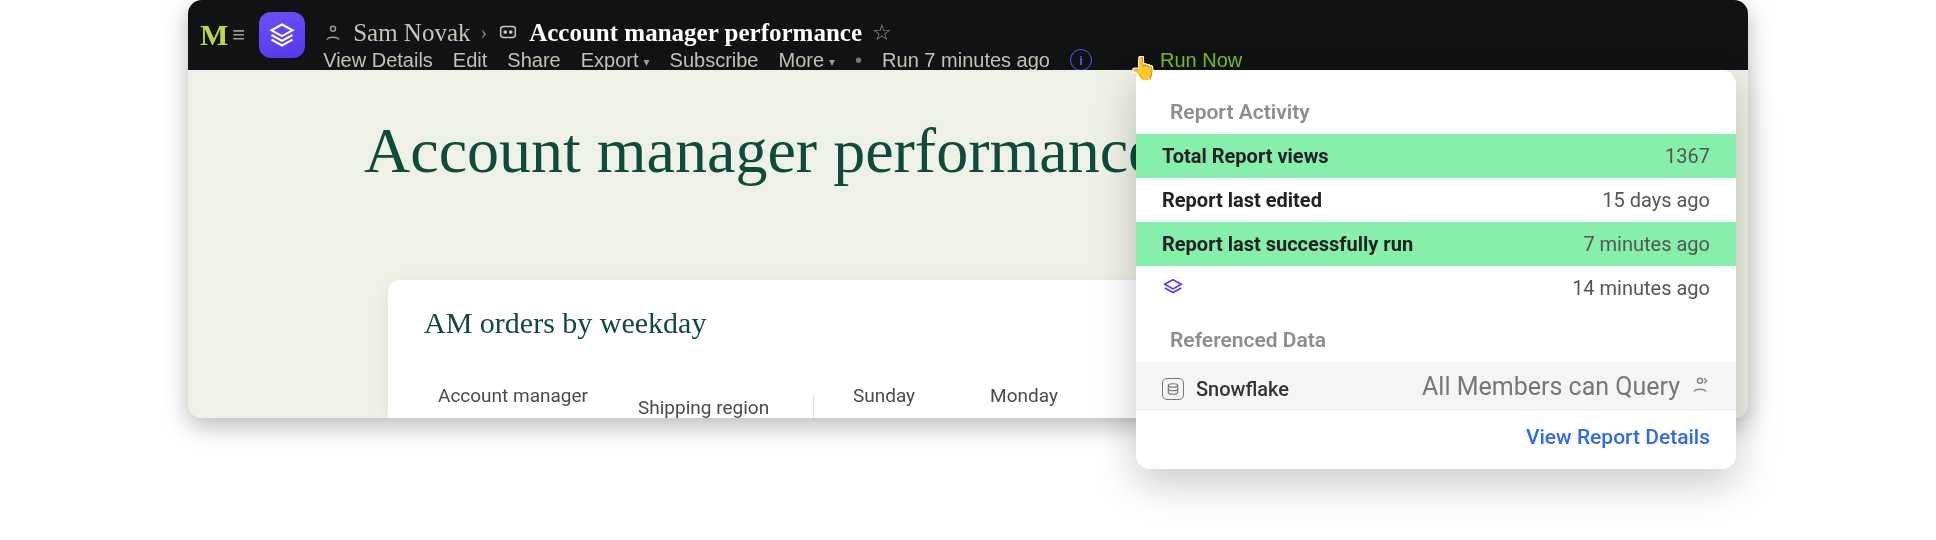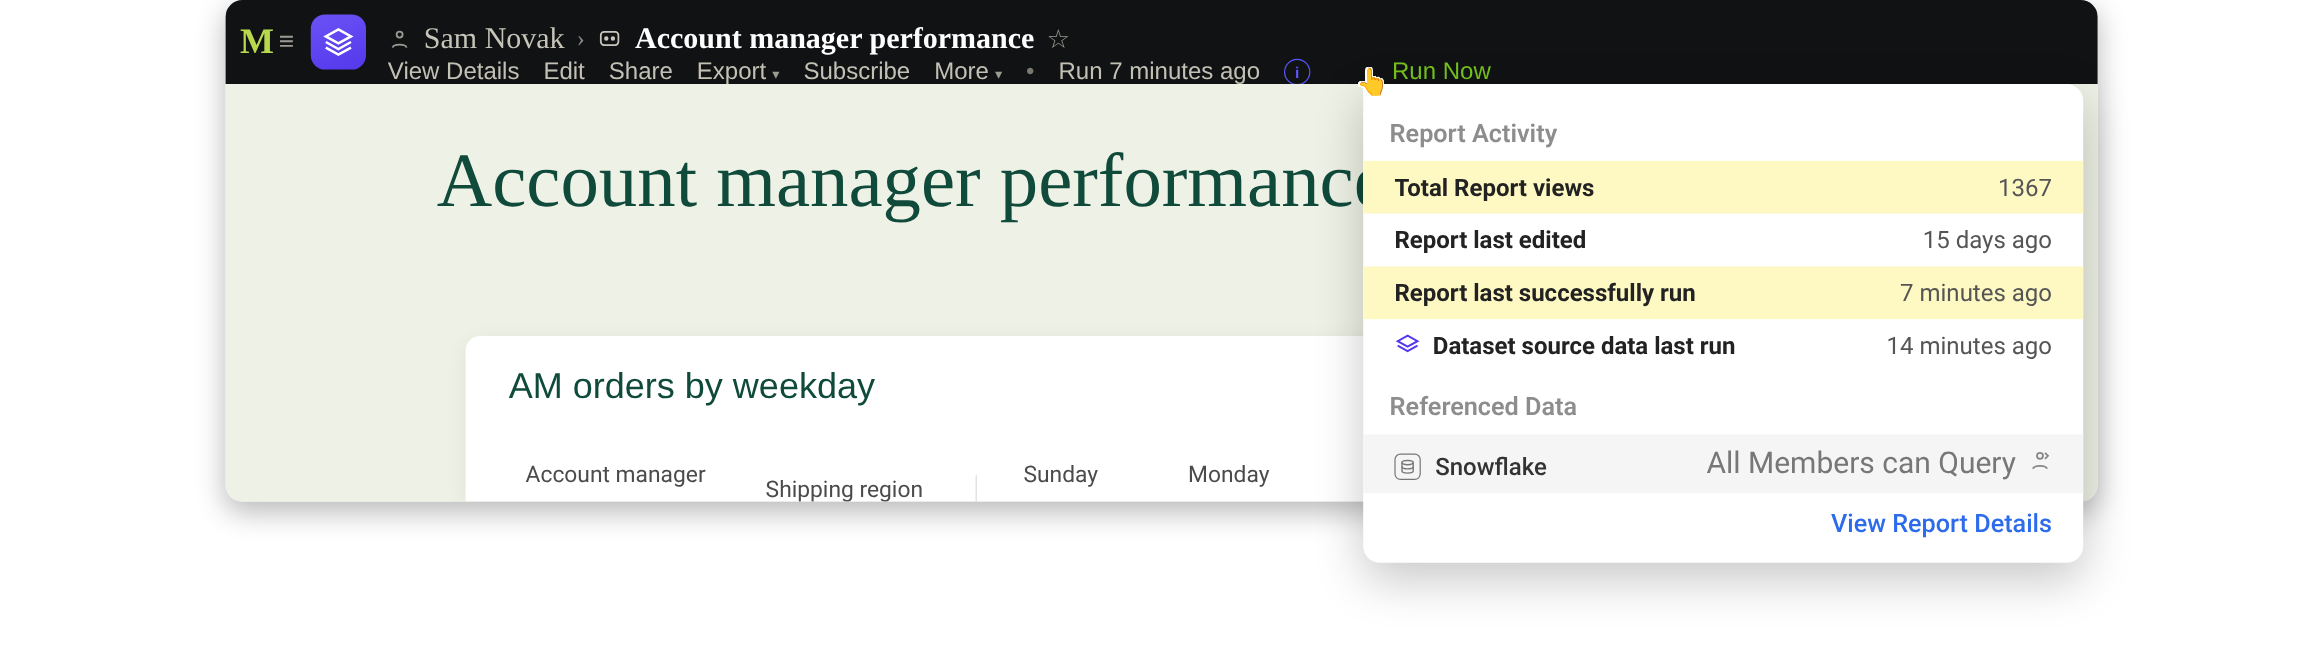--- a/index.html
+++ b/index.html
@@ -125,21 +125,21 @@
     left: 200px;
     right: 200px;
     bottom: 0;
     top: 210px;
     background:#ffffff;
     border-radius:12px 12px 0 0;
     box-shadow: 0 4px 18px rgba(0,0,0,0.06);
     padding: 26px 36px 0 36px;
   }
   .card-title {
-    font-family: Liberation Sans, sans-serif;
+    font-family: Liberation Serif, serif;
     color:#0f4a3a;
     font-size: 30px;
   }
   .table-head {
     display:flex;
     margin-top: 44px;
     color:#4b4b4b;
     font-size: 19px;
     gap:0;
   }
@@ -159,30 +159,30 @@
     box-shadow: 0 14px 40px rgba(0,0,0,0.22);
     z-index: 30;
     padding: 24px 0 16px 0;
     font-size: 20px;
     color:#222;
   }
   .pop-section-h {
     color:#8d8d8d;
     font-weight:600;
     font-size: 21px;
-    padding: 6px 22px 10px;
+    padding: 6px 34px 10px;
   }
   .pop-row {
     display:flex;
     justify-content:space-between;
     align-items:center;
     padding: 10px 26px;
     gap: 16px;
   }
-  .pop-row.zebra { background:#fef9c3; }
+  .pop-row.zebra { background:#86efac; }
   .pop-row .label { font-weight:700; color:#222; display:flex; align-items:center; gap:10px; }
   .pop-row .value { color:#555; white-space:nowrap; }
   .ds-icon {
     width:22px; height:22px; display:inline-flex; align-items:center; justify-content:center;
   }
   .ds-icon svg { width:22px; height:22px; }
   .db-icon {
     width:22px; height:22px; border:1.6px solid #777; border-radius:5px;
     display:inline-flex; align-items:center; justify-content:center; padding:1px;
     color:#777;
@@ -295,21 +295,20 @@
       <span class="value">7 minutes ago</span>
     </div>
     <div class="pop-row">
       <span class="label">
         <span class="ds-icon">
           <svg viewBox="0 0 24 24" fill="none" stroke="#5438ec" stroke-width="1.8">
             <path d="M12 3 L21 8 L12 13 L3 8 Z"></path>
             <path d="M3 12 L12 17 L21 12"></path>
           </svg>
         </span>
-        <span>Dataset source data last run</span>
       </span>
       <span class="value">14 minutes ago</span>
     </div>
 
     <div class="pop-section-h" style="margin-top:12px">Referenced Data</div>
 
     <div class="ref-row">
       <span class="ref-left">
         <span class="db-icon">
           <svg width="14" height="14" viewBox="0 0 24 24" fill="none" stroke="#777" stroke-width="2">

